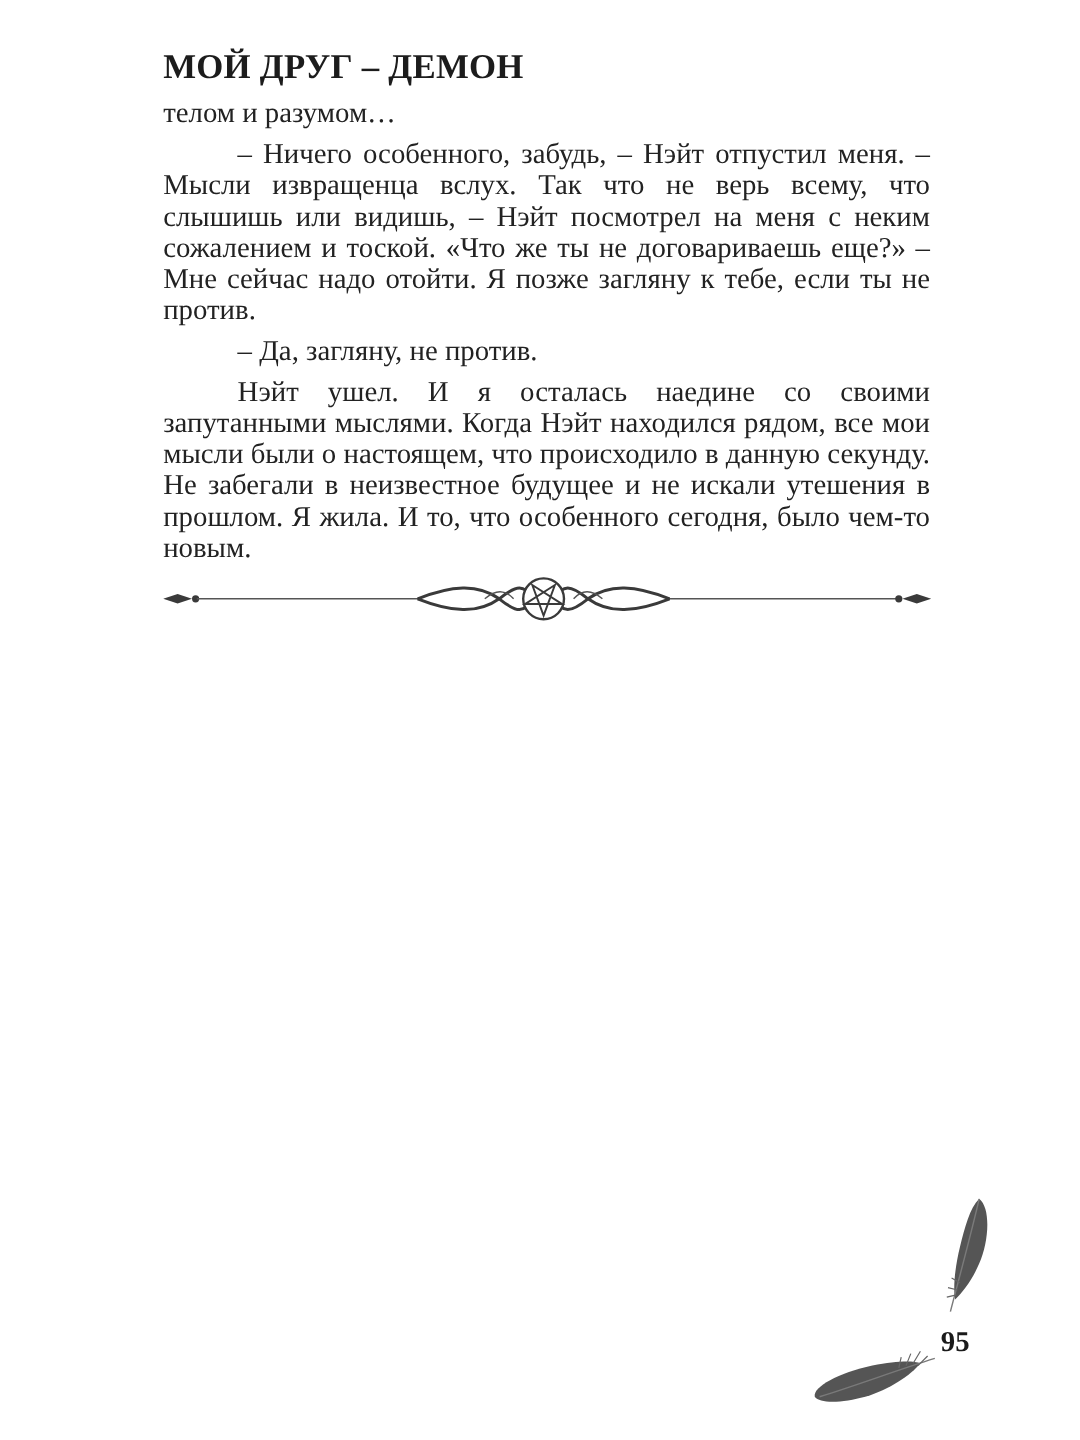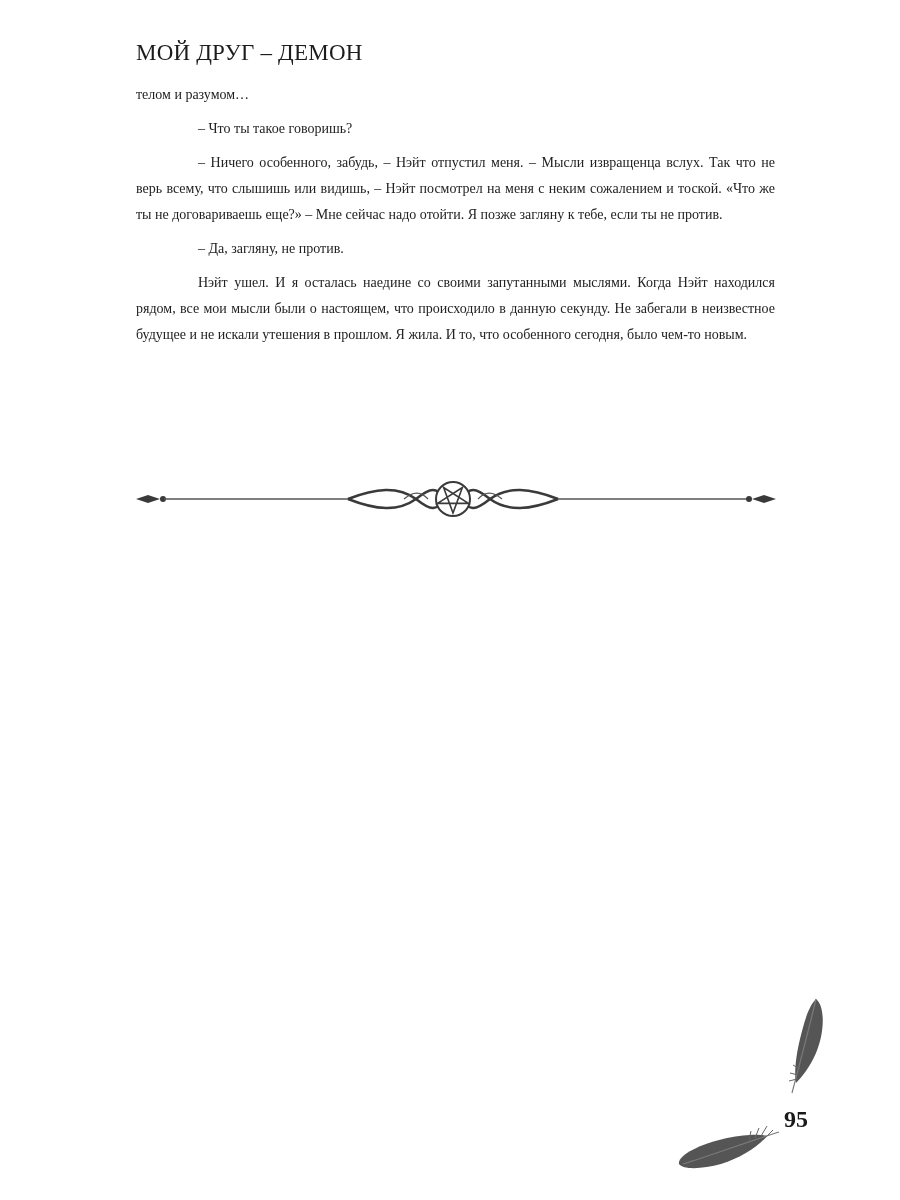--- a/index.html
+++ b/index.html
@@ -13,31 +13,31 @@
       position: relative;
       overflow: hidden;
       color: #1a1a1a;
       font-family: "Liberation Serif", "DejaVu Serif", serif;
     }
     .running-head {
       position: absolute;
       left: 136px;
       top: 40px;
       font-family: "Liberation Serif", serif;
-      font-weight: normal;
-      font-size: 23px;
+      font-weight: bold;
+      font-size: 29px;
       letter-spacing: 0.2px;
       color: #1c1c1c;
     }
     .text-block {
       position: absolute;
       left: 136px;
       top: 82px;
       width: 639px;
-      font-size: 14px;
+      font-size: 24px;
       line-height: 26px;
       color: #222;
     }
     .para {
       margin: 0 0 8px 0;
       text-align: justify;
       text-align-last: left;
     }
     .para.indent { text-indent: 62px; }
 
@@ -74,21 +74,20 @@
       color: #1a1a1a;
     }
   </style>
 </head>
 <body>
 
 <div class="running-head">МОЙ ДРУГ – ДЕМОН</div>
 
 <div class="text-block">
   <p class="para">телом и разумом…</p>
-  <p class="para indent">– Что ты такое говоришь?</p>
   <p class="para indent">– Ничего особенного, забудь, – Нэйт отпустил меня. – Мысли извращенца вслух. Так что не верь всему, что слышишь или видишь, – Нэйт посмотрел на меня с неким сожалением и тоской. «Что же ты не договариваешь еще?» – Мне сейчас надо отойти. Я позже загляну к тебе, если ты не против.</p>
   <p class="para indent">– Да, загляну, не против.</p>
   <p class="para indent">Нэйт ушел. И я осталась наедине со своими запутанными мыслями. Когда Нэйт находился рядом, все мои мысли были о настоящем, что происходило в данную секунду. Не забегали в неизвестное будущее и не искали утешения в прошлом. Я жила. И то, что особенного сегодня, было чем-то новым.</p>
 </div>
 
 <div class="divider">
   <svg width="640" height="40" viewBox="0 0 640 40">
 
     <path d="M0,19 L12,15 L24,19 L12,23 Z" fill="#3a3a3a"></path>
     <circle cx="27" cy="19" r="3" fill="#3a3a3a"></circle>

